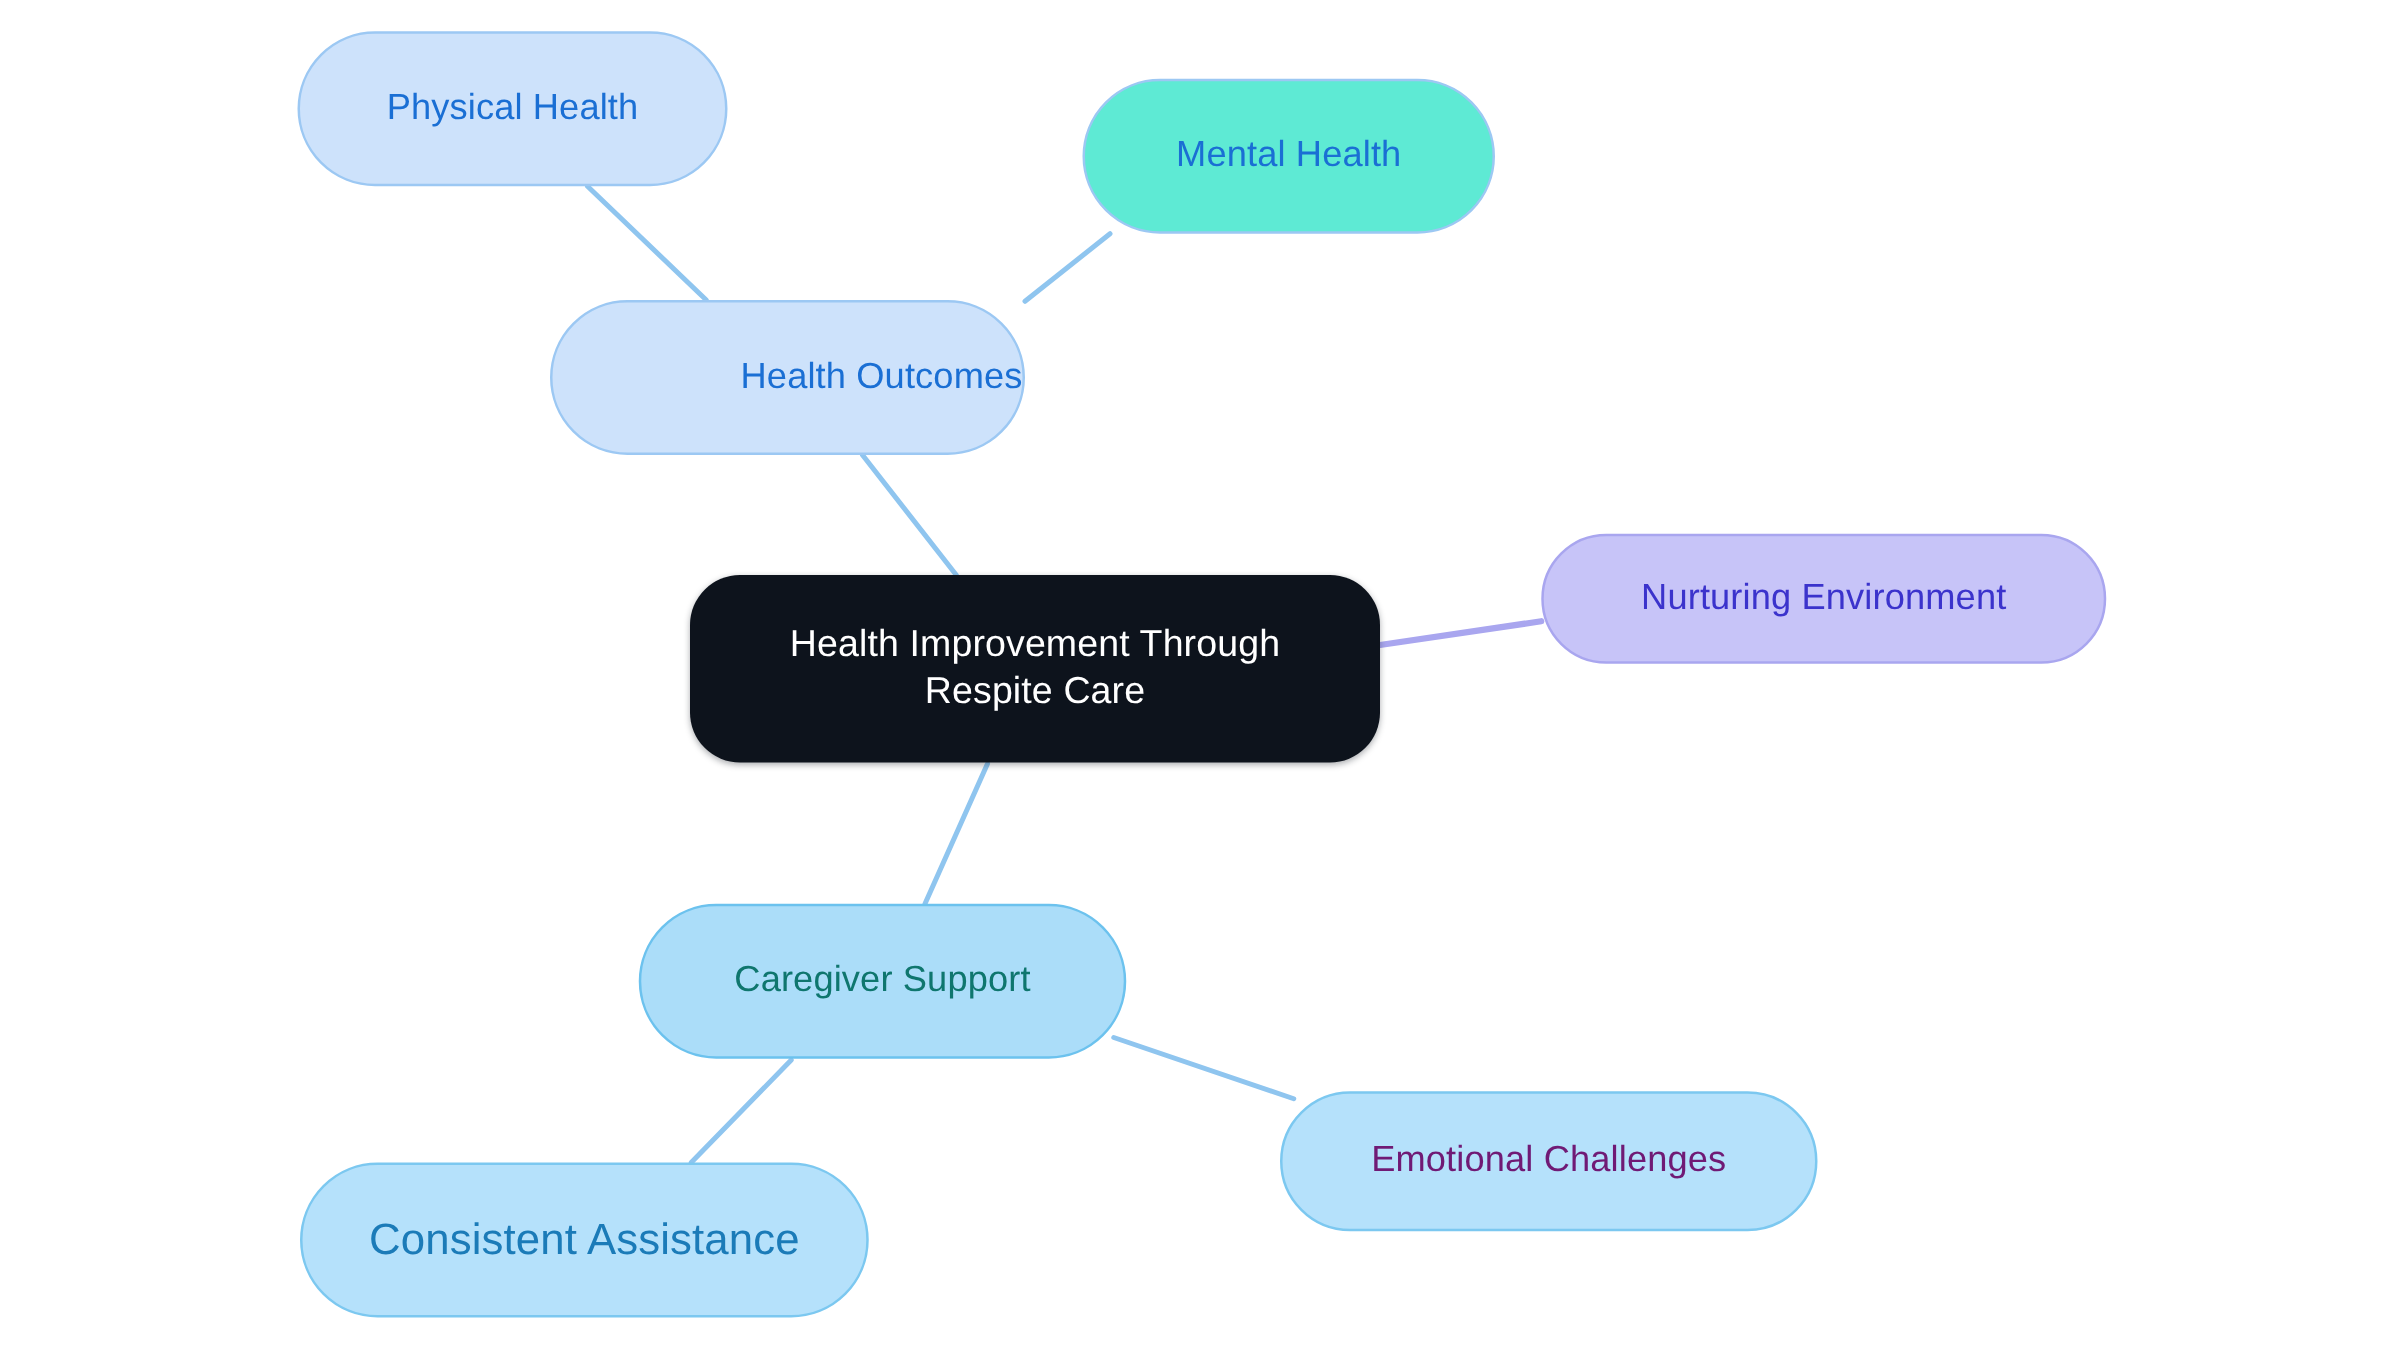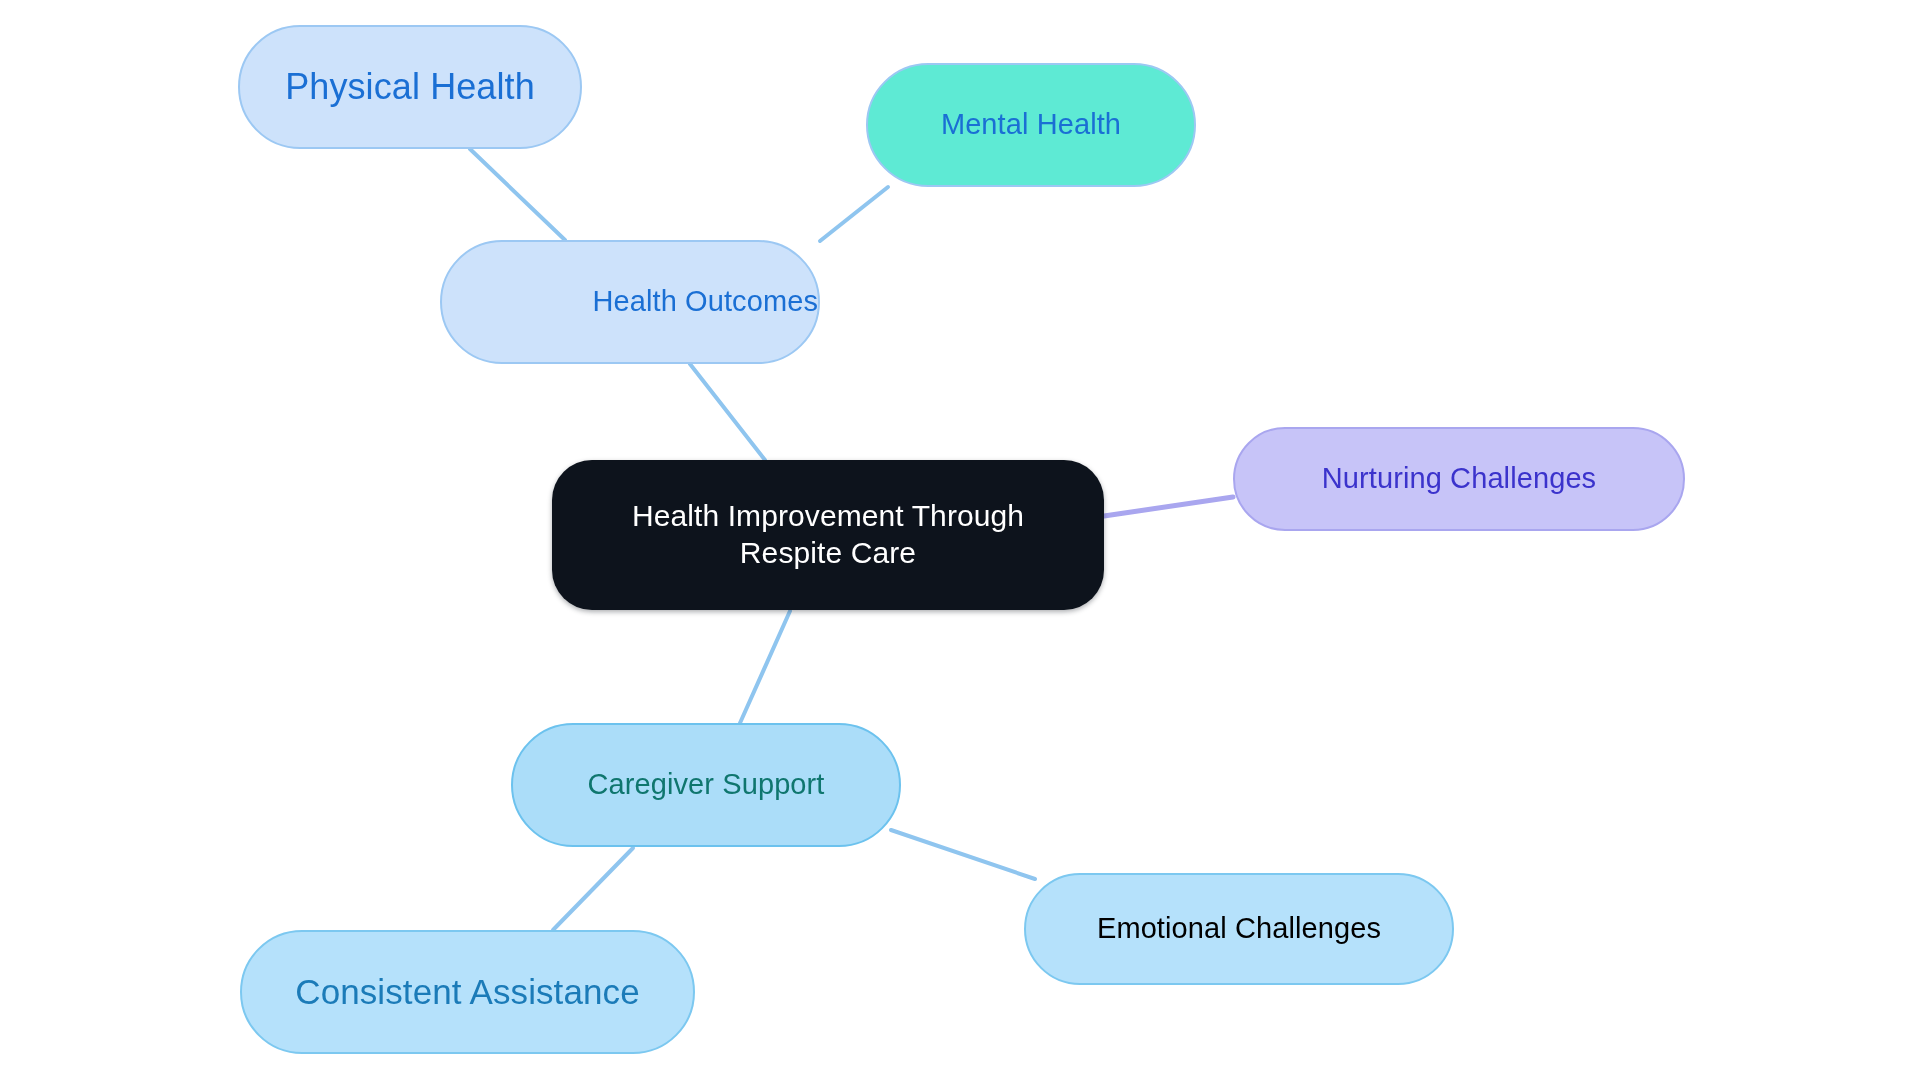--- a/index.html
+++ b/index.html
@@ -54,23 +54,23 @@
   <svg id="edge-layer" viewBox="0 0 1920 1083">
       <line x1="765" y1="460" x2="690" y2="364" stroke="#8fc5ef" stroke-width="4" stroke-linecap="round"></line>
       <line x1="565" y1="240" x2="470" y2="149" stroke="#8fc5ef" stroke-width="4" stroke-linecap="round"></line>
       <line x1="820" y1="241" x2="888" y2="187" stroke="#8fc5ef" stroke-width="4" stroke-linecap="round"></line>
       <line x1="1104" y1="516" x2="1233" y2="497" stroke="#a9a6ef" stroke-width="5" stroke-linecap="round"></line>
       <line x1="790" y1="611" x2="740" y2="723" stroke="#8fc5ef" stroke-width="4" stroke-linecap="round"></line>
       <line x1="633" y1="848" x2="553" y2="930" stroke="#8fc5ef" stroke-width="4" stroke-linecap="round"></line>
       <line x1="891" y1="830" x2="1035" y2="879" stroke="#8fc5ef" stroke-width="4" stroke-linecap="round"></line>
     </svg>
   <div id="node-layer">
-      <div class="node" style="left: 238px; top: 25px; width: 344px; height: 124px; background: rgb(205, 226, 251); color: rgb(26, 111, 212); border-color: rgb(156, 200, 243); font-size: 36px;"><span>Physical Health</span></div>
+      <div class="node" style="left: 238px; top: 25px; width: 344px; height: 124px; background: rgb(205, 226, 251); color: rgb(26, 111, 212); border-color: rgb(156, 200, 243); font-size: 29px;"><span>Physical Health</span></div>
       <div class="node" style="left: 866px; top: 63px; width: 330px; height: 124px; background: #5eead4; color: rgb(26, 111, 212); border-color: rgb(156, 200, 243); font-size: 29px;"><span>Mental Health</span></div>
       <div class="node" style="left: 440px; top: 240px; width: 380px; height: 124px; background: rgb(205, 226, 251); color: rgb(26, 111, 212); border-color: rgb(156, 200, 243); font-size: 29px; justify-content: flex-end;"><span>Health Outcomes</span></div>
-      <div class="node" style="left: 1233px; top: 427px; width: 452px; height: 104px; background: rgb(199, 196, 248); color: rgb(59, 51, 204); border-color: rgb(169, 166, 239); font-size: 29px;"><span>Nurturing Challenges</span></div>
+      <div class="node" style="left: 1233px; top: 427px; width: 452px; height: 104px; background: rgb(199, 196, 248); color: rgb(59, 51, 204); border-color: rgb(169, 166, 239); font-size: 29px;"><span>Nurturing Environment</span></div>
       <div class="node" style="left: 240px; top: 930px; width: 455px; height: 124px; background: rgb(181, 225, 251); color: rgb(27, 123, 184); border-color: rgb(124, 200, 240); font-size: 35px;"><span>Consistent Assistance</span></div>
-      <div class="node" style="left: 1024px; top: 873px; width: 430px; height: 112px; background: rgb(181, 225, 251); color: #000000; border-color: rgb(124, 200, 240); font-size: 29px;"><span>Emotional Challenges</span></div>
+      <div class="node" style="left: 1024px; top: 873px; width: 430px; height: 112px; background: rgb(181, 225, 251); color: #701a75; border-color: rgb(124, 200, 240); font-size: 29px;"><span>Emotional Challenges</span></div>
       <div class="node" style="left: 511px; top: 723px; width: 390px; height: 124px; background: rgb(171, 221, 249); color: #0f766e; border-color: rgb(108, 194, 238); font-size: 29px;"><span>Caregiver Support</span></div>
       <div class="node root" style="left: 552px; top: 460px; width: 552px; height: 150px; background: rgb(13, 19, 28); color: rgb(255, 255, 255); border-color: rgb(13, 19, 28); font-size: 30px;"><span>Health Improvement Through
 Respite Care</span></div>
     </div>
 </div>
 
 </body></html>

